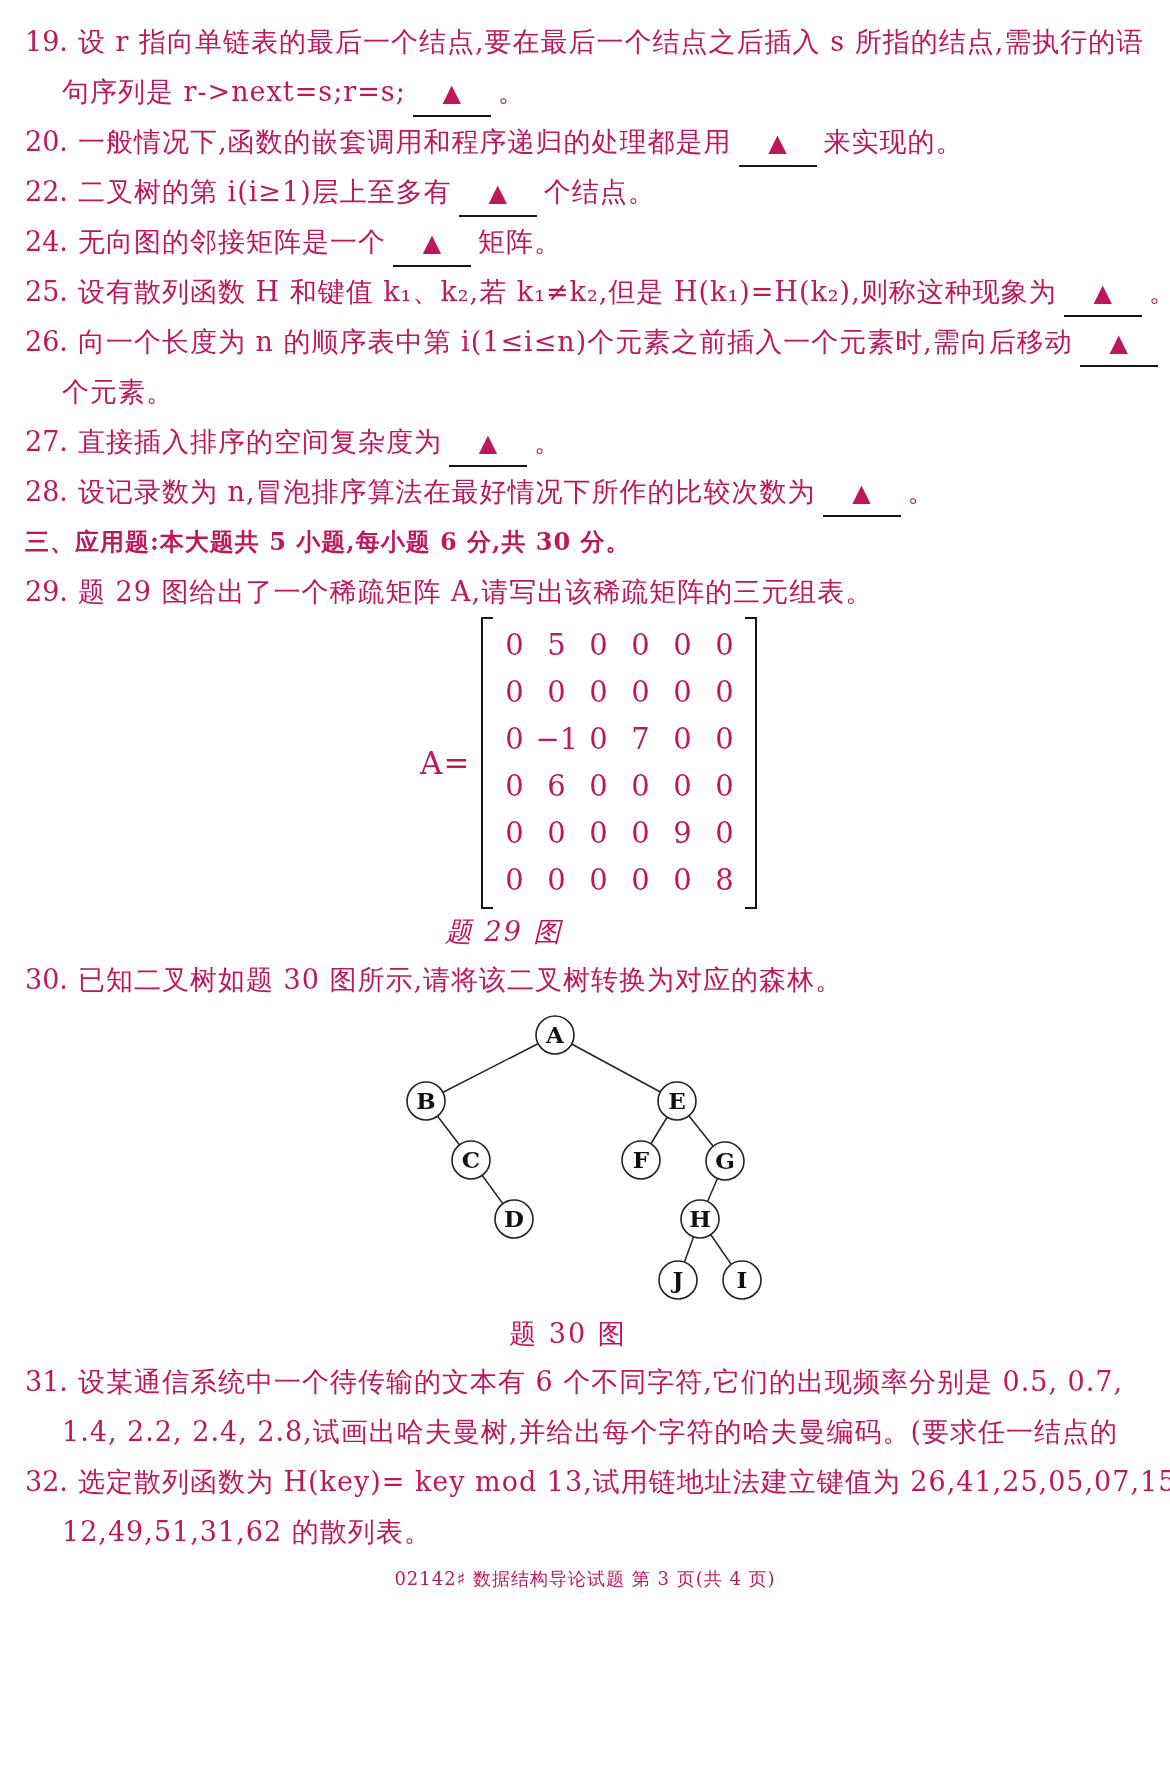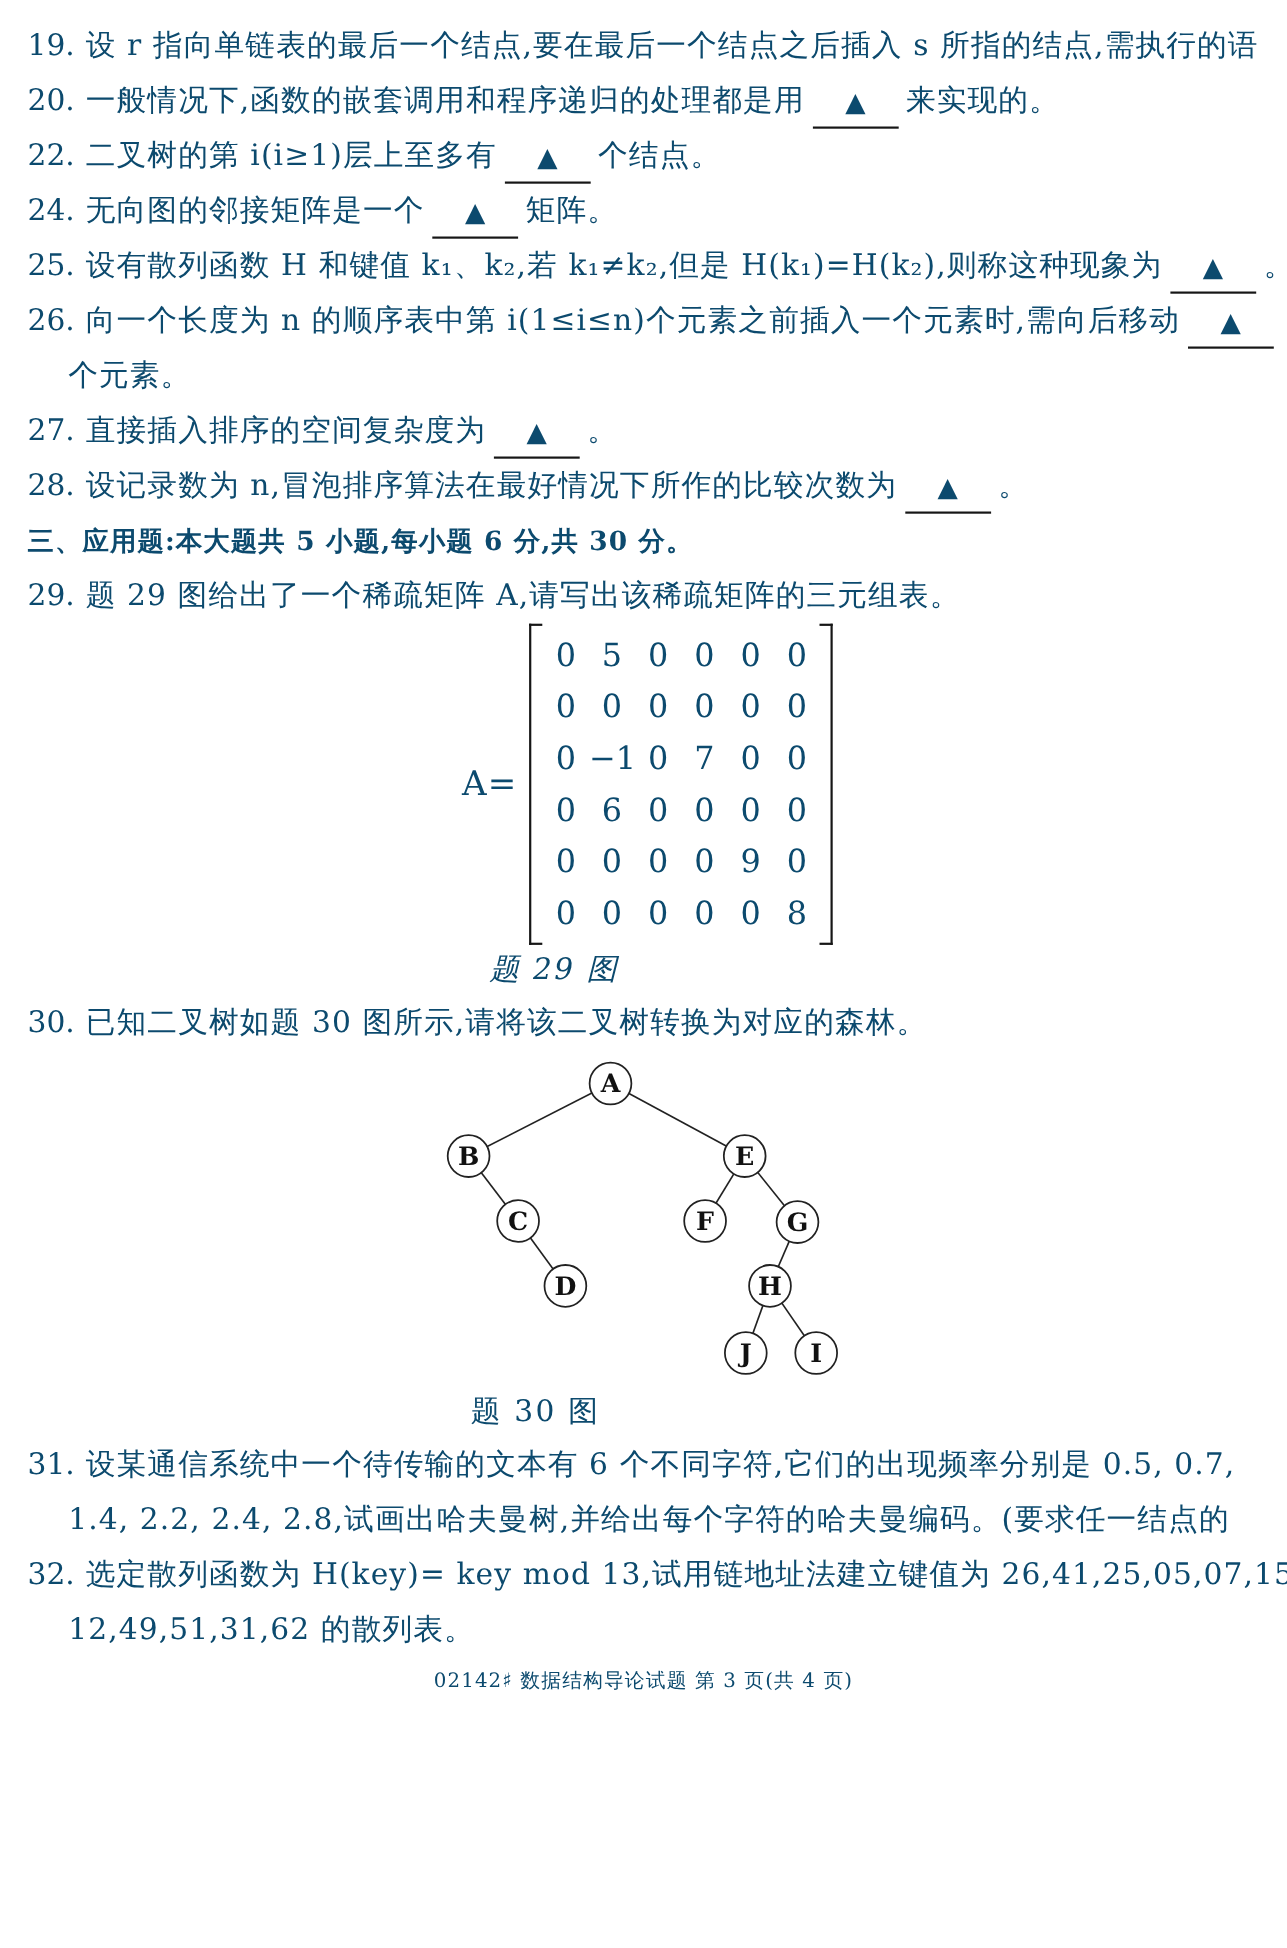--- a/index.html
+++ b/index.html
@@ -1,18 +1,18 @@
 <!DOCTYPE html>
 <html><head>
 <meta charset="utf-8">
 <style>
   html,body{margin:0;padding:0;background:#f2f2f2;}
   .page{
     position:relative;width:1170px;height:1771px;margin:0 auto;background:#ffffff;
-    color:#0c4a6e;font-family:"DejaVu Serif","Liberation Serif",serif;
+    color:#be185d;font-family:"DejaVu Serif","Liberation Serif",serif;
     padding-top:17px;box-sizing:border-box;overflow:hidden;
   }
   .line{height:50px;line-height:50px;white-space:nowrap;font-size:27px;letter-spacing:1px;}
   .first{padding-left:25px;}
   .cont{padding-left:62px;}
   .qnum{margin-right:10px;letter-spacing:0;}
   .header-line{font-weight:bold;font-size:24px;}
   .blank{
     display:inline-block;width:78px;height:42px;line-height:40px;
     text-align:center;border-bottom:2px solid #161616;
@@ -28,39 +28,40 @@
   }
   .matrix::after{
     content:"";position:absolute;right:0;top:0;bottom:0;width:10px;
     border:2.5px solid #161616;border-left:none;
   }
   .mgrid{display:grid;grid-template-columns:repeat(6,42px);}
   .mcell{height:47px;line-height:47px;text-align:center;font-size:29px;}
   
   .caption{height:46px;line-height:46px;font-size:27px;letter-spacing:2px;}
   .cap29{width:280px;margin-left:445px;text-align:left;font-style:italic;}
-  .cap30{width:280px;margin-left:428px;margin-top:6px;}
+  .cap30{width:280px;margin-left:428px;text-align:center;margin-top:6px;}
   
   .treewrap{margin-left:390px;height:300px;}
   svg{display:block;}
   .tree-edge{stroke:#222222;stroke-width:1.5;}
   .tree-circle{fill:#ffffff;stroke:#222222;stroke-width:1.6;}
   .tree-label{font-family:"DejaVu Serif","Liberation Serif",serif;font-size:23px;font-weight:bold;fill:#111111;text-anchor:middle;}
   
   .footer{
     height:44px;line-height:44px;text-align:center;font-size:18px;letter-spacing:1px;
     font-family:"DejaVu Serif","Liberation Serif","DejaVu Sans",serif;
   }
 </style>
 </head>
 <body>
 
 <div class="page">
   <div id="qlist">
       <div class="line first"><span class="qnum">19.</span>设 r 指向单链表的最后一个结点,要在最后一个结点之后插入 s 所指的结点,需执行的语</div>
+      <div class="line cont">句序列是 r-&gt;next=s;r=s;<span class="blank">▲</span>。</div>
       <div class="line first"><span class="qnum">20.</span>一般情况下,函数的嵌套调用和程序递归的处理都是用<span class="blank">▲</span>来实现的。</div>
       <div class="line first"><span class="qnum">22.</span>二叉树的第 i(i≥1)层上至多有<span class="blank">▲</span>个结点。</div>
       <div class="line first"><span class="qnum">24.</span>无向图的邻接矩阵是一个<span class="blank">▲</span>矩阵。</div>
       <div class="line first"><span class="qnum">25.</span>设有散列函数 H 和键值 k₁、k₂,若 k₁≠k₂,但是 H(k₁)=H(k₂),则称这种现象为<span class="blank">▲</span>。</div>
       <div class="line first"><span class="qnum">26.</span>向一个长度为 n 的顺序表中第 i(1≤i≤n)个元素之前插入一个元素时,需向后移动<span class="blank">▲</span></div>
       <div class="line cont">个元素。</div>
       <div class="line first"><span class="qnum">27.</span>直接插入排序的空间复杂度为<span class="blank">▲</span>。</div>
       <div class="line first"><span class="qnum">28.</span>设记录数为 n,冒泡排序算法在最好情况下所作的比较次数为<span class="blank">▲</span>。</div>
     </div>
 

